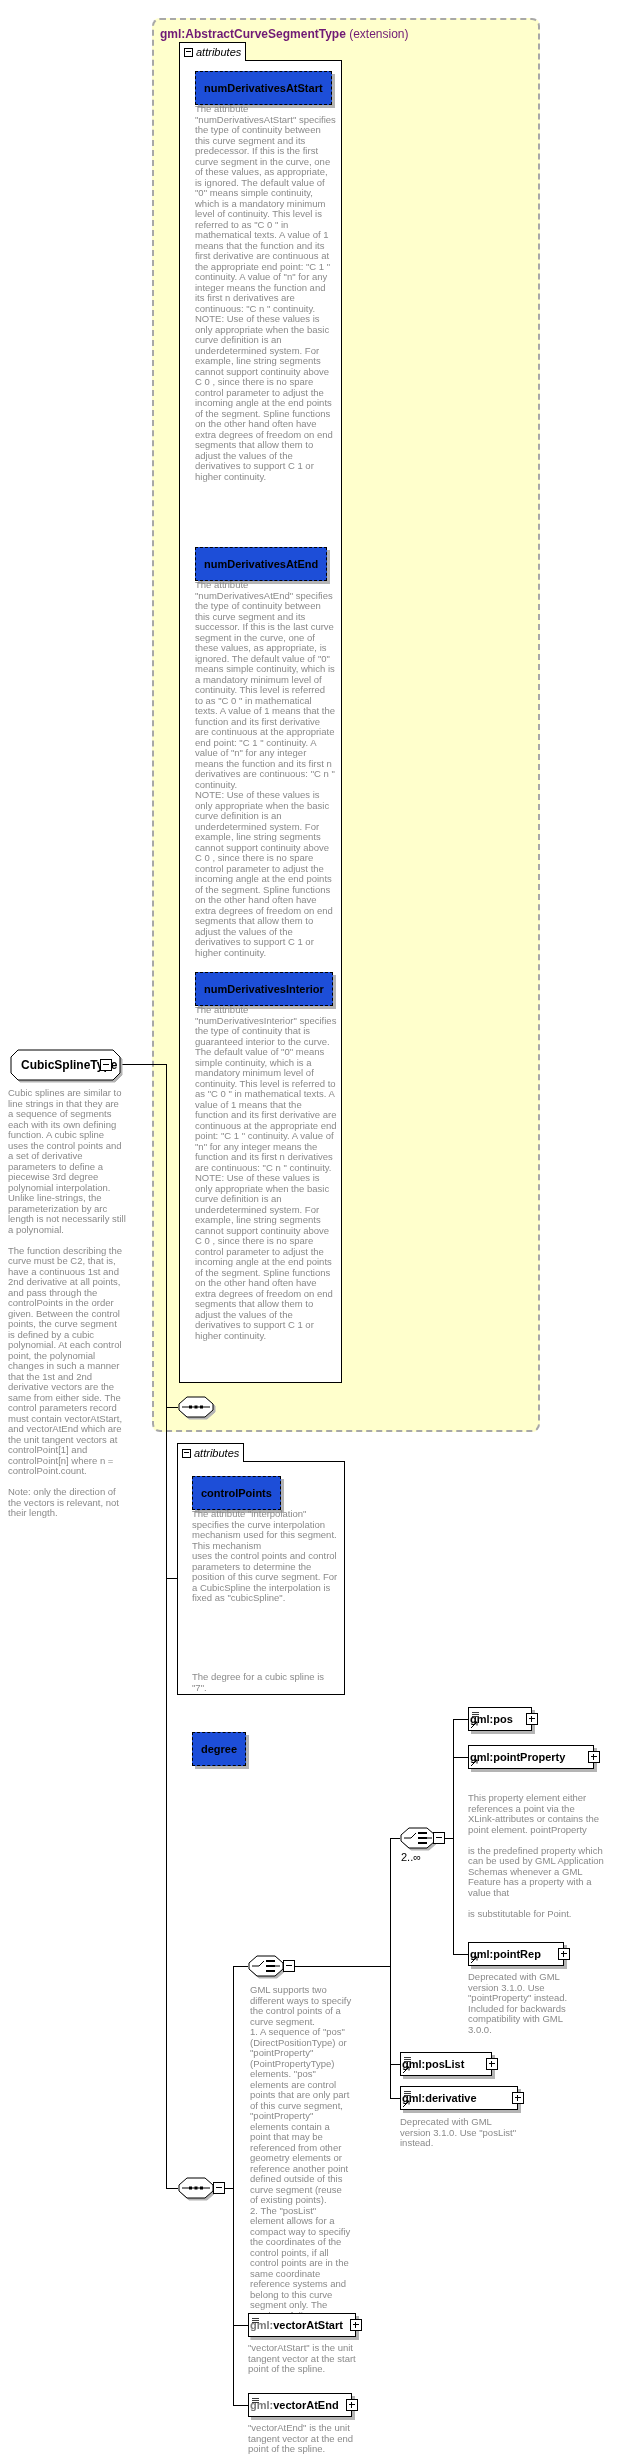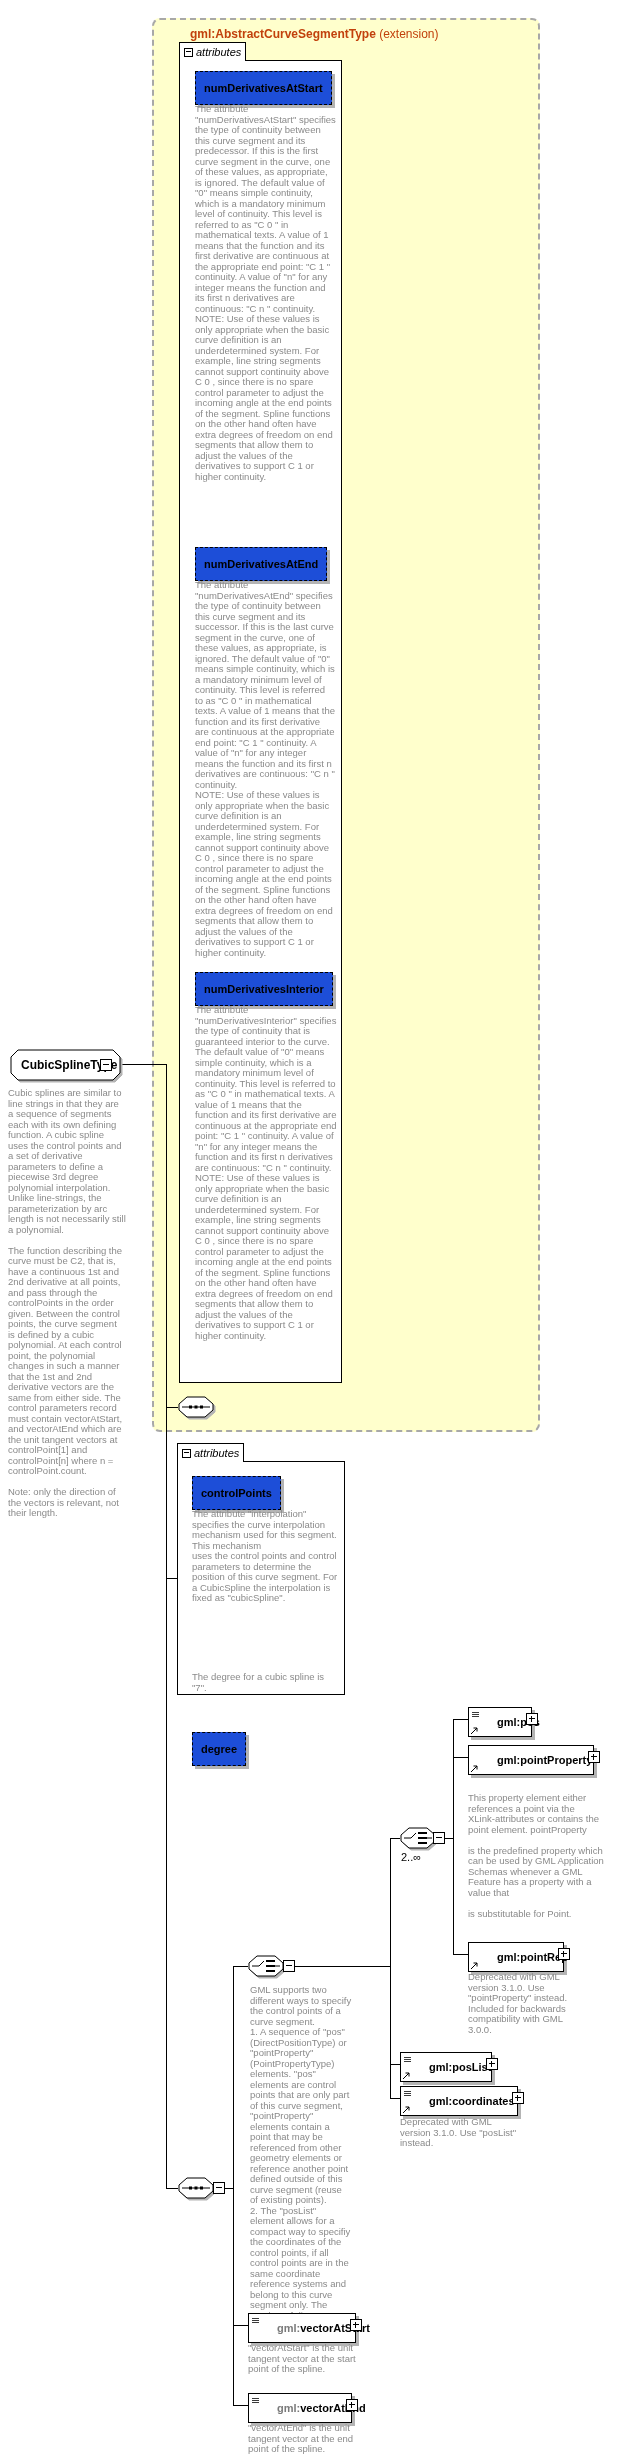--- a/index.html
+++ b/index.html
@@ -4,37 +4,37 @@
 <style>
   html,body{margin:0;padding:0;background:#fff;}
   #page{position:relative;width:618px;height:2460px;background:#fff;
         font-family:"Liberation Sans",sans-serif;overflow:hidden;}
   
   .hl,.vl{position:absolute;background:#000;z-index:2;}
   .hl{height:1px;}
   .vl{width:1px;}
   
   .extbox{position:absolute;background:#ffffcc;border:2px dashed #a8a8a8;border-radius:8px;z-index:0;}
-  .extlabel{position:absolute;font-size:12px;color:#c2410c;white-space:nowrap;z-index:1;margin-left:30px;}
+  .extlabel{position:absolute;font-size:12px;color:#701a75;white-space:nowrap;z-index:1;}
   .extlabel .b{font-weight:bold;}
   
   .attrbody{position:absolute;background:#fff;border:1px solid #000;border-top:none;z-index:1;box-sizing:border-box;}
   .attrtab{position:absolute;background:#fff;border:1px solid #000;border-bottom:none;z-index:3;
            display:flex;align-items:center;gap:3px;padding-left:4px;box-sizing:border-box;
            font-style:italic;font-size:11px;color:#000;}
   .collapse{width:9px;height:9px;border:1px solid #000;background:#fff;position:relative;flex:none;box-sizing:border-box;}
   .collapse::before{content:"";position:absolute;left:1px;right:1px;top:50%;height:1px;margin-top:-1px;background:#000;}
   
   .abox{position:absolute;background:#1d4ed8;border:1px dashed #000;box-shadow:3px 3px 0 #b4b4b4;
         padding:10px 8px;font-weight:bold;font-size:11px;color:#000;white-space:nowrap;z-index:4;}
   
   .ann{position:absolute;font-size:9.5px;line-height:10.5px;color:#8a8a8a;white-space:pre-wrap;z-index:4;}
   
-  .ebox{position:absolute;height:30px;background:#fff;border:1px solid #000;box-shadow:3px 3px 0 #b4b4b4;
-        display:flex;align-items:center;padding-left:28px;font-weight:bold;font-size:11px;color:#000;
+  .ebox{position:absolute;height:24px;background:#fff;border:1px solid #000;box-shadow:3px 3px 0 #b4b4b4;
+        display:flex;align-items:center;padding-left:1px;font-weight:bold;font-size:11px;color:#000;
         white-space:nowrap;z-index:4;box-sizing:border-box;}
   .ebox .pfx-gray{color:#7a7a7a;}
   .eq{position:absolute;left:3px;top:4px;width:7px;height:1px;background:#3a3a3a;
       box-shadow:0 2px 0 #3a3a3a,0 4px 0 #3a3a3a;}
   .ref-arrow{position:absolute;left:1px;bottom:1px;}
   
   .pm{position:absolute;width:12px;height:12px;background:#fff;border:1px solid #000;box-sizing:border-box;z-index:5;}
   .pm::before{content:"";position:absolute;left:2px;right:2px;top:50%;height:1px;margin-top:-1px;background:#000;}
   .pm.plus::after{content:"";position:absolute;top:2px;bottom:2px;left:50%;width:1px;margin-left:-1px;background:#000;}
   .icon-oct{position:absolute;z-index:4;filter:drop-shadow(2px 2px 0 #b4b4b4);}
@@ -205,21 +205,21 @@
       <span>posList</span>
   </div>
   <div class="pm plus" style="left:486px;top:2058px;"></div>
 
   <div class="ebox" style="left:400px;top:2086px;width:118px;">
     <span class="eq"></span>
     <svg class="ref-arrow" width="9" height="9" viewBox="0 0 9 9">
       <path d="M1 8 L7 2 M7 2 H3.5 M7 2 V5.5" fill="none" stroke="#000"></path>
     </svg>
     <span>gml:</span>
-      <span>coordinates</span>
+      <span>derivative</span>
   </div>
   <div class="pm plus" style="left:512px;top:2092px;"></div>
   <div class="ann" style="left:400px;top:2117px;width:122px;">Deprecated with GML version 3.1.0. Use "posList" instead.</div>
 
   <div class="ebox" style="left:248px;top:2313px;width:108px;">
     <span class="eq"></span>
     <span class="pfx-gray">gml:</span>
       <span>vectorAtStart</span>
   </div>
   <div class="pm plus" style="left:350px;top:2319px;"></div>

